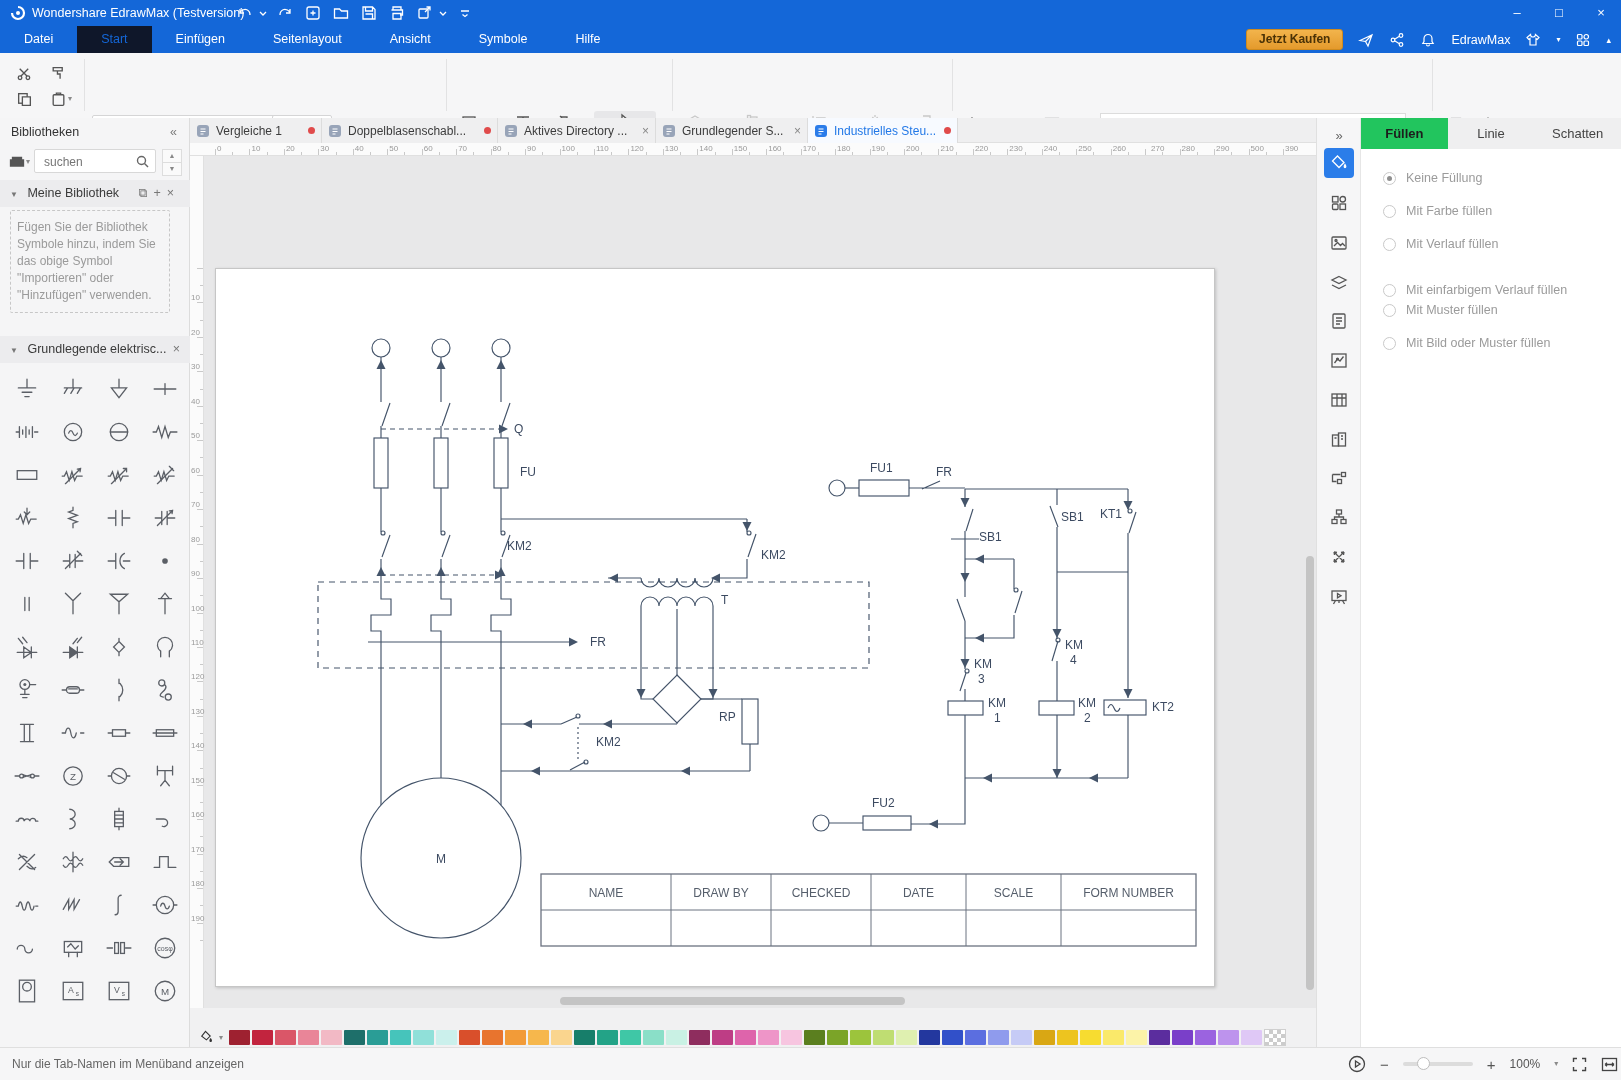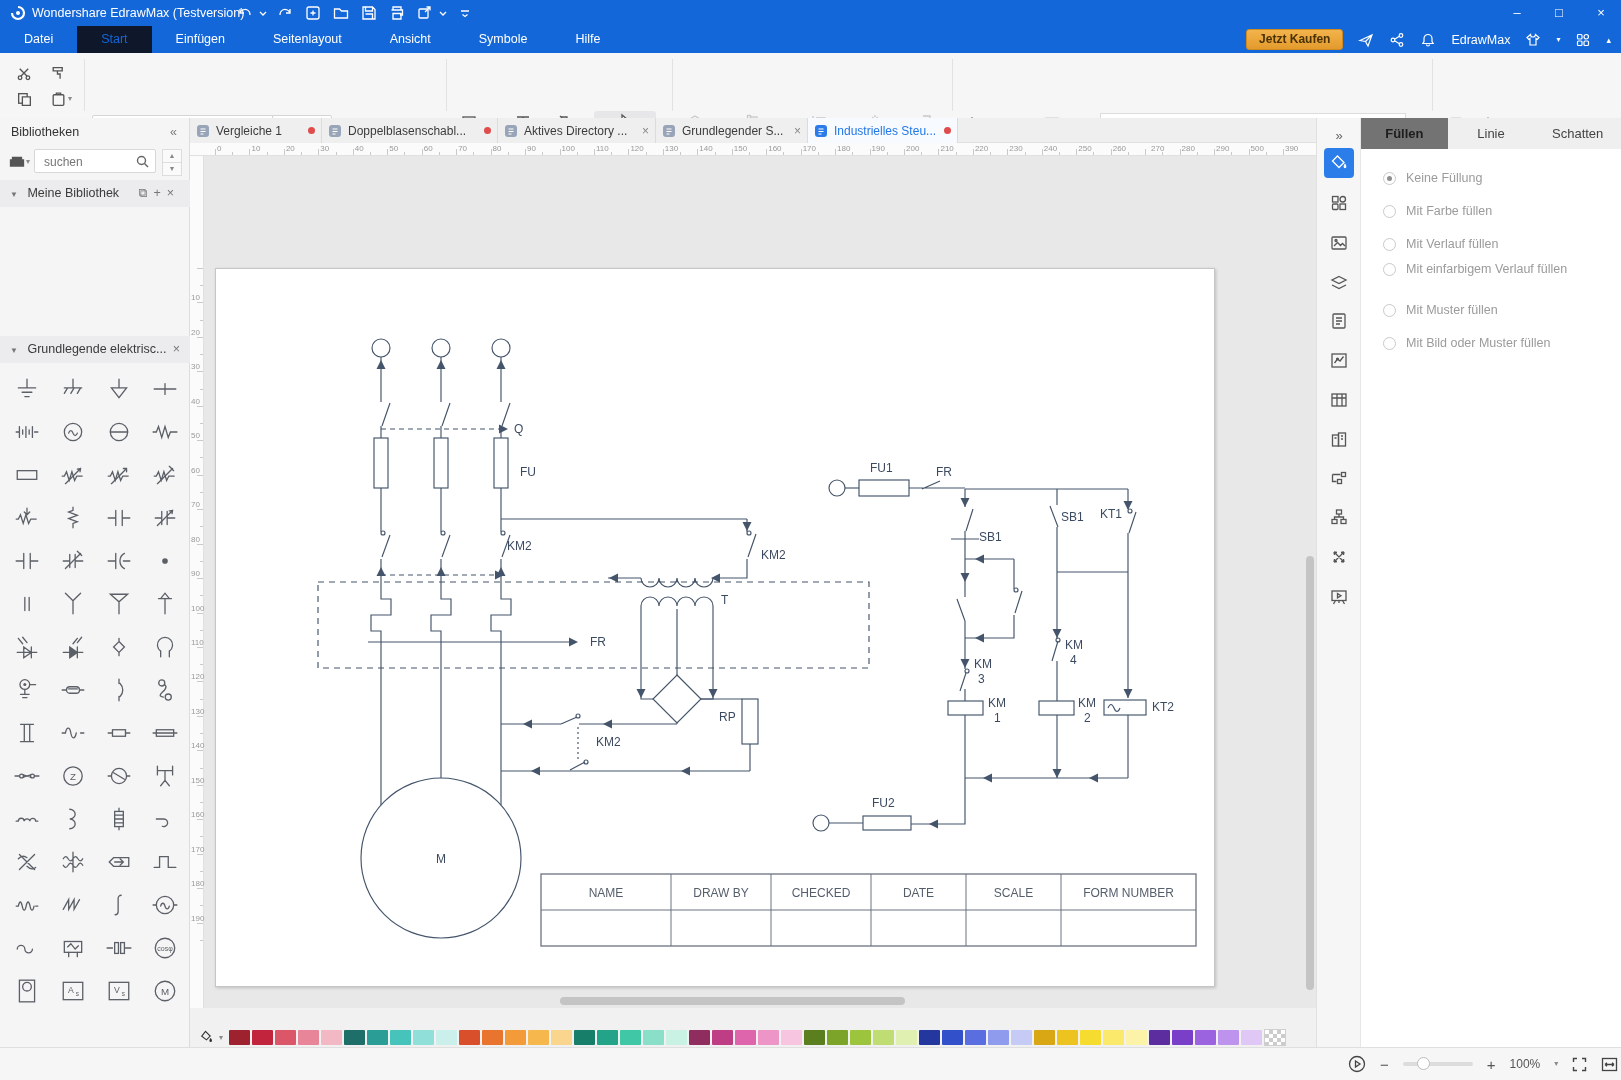--- a/index.html
+++ b/index.html
@@ -84,21 +84,21 @@
     background-size:8px 8px;background-position:0 0,4px 4px;}
   
   .rail{position:absolute;left:1316px;top:118px;width:44px;height:929px;background:#F6F6F7;border-left:1px solid #E0E0E0;box-sizing:border-box;}
   .railic{position:absolute;left:7px;width:30px;height:30px;display:flex;align-items:center;justify-content:center;border-radius:4px;color:#555;}
   .railic svg{stroke:#555;fill:none;stroke-width:1.3;}
   .railic.on{background:#2B7DE9;}
   .railic.on svg{stroke:#fff;}
   .rpanel{position:absolute;left:1360px;top:118px;width:261px;height:929px;background:#fff;border-left:1px solid #E6E6E6;box-sizing:border-box;}
   .rtabs{position:absolute;left:0;top:0;width:100%;height:31px;background:#EFEFF0;display:flex;}
   .rtab{flex:1;text-align:center;line-height:31px;font-size:13px;color:#444;}
-  .rtab.on{background:#737373;font-weight:bold;color:#1d1d1d;}
+  .rtab.on{background:#22c55e;font-weight:bold;color:#1d1d1d;}
   .fopt{position:absolute;left:22px;height:20px;display:flex;align-items:center;gap:10px;font-size:12.5px;color:#9B9B9B;}
   .radio{width:13px;height:13px;border:1px solid #C9C9C9;border-radius:50%;box-sizing:border-box;position:relative;background:#fff;}
   .radio.sel::after{content:"";position:absolute;left:3px;top:3px;width:5px;height:5px;border-radius:50%;background:#8F8F8F;}
   
   .statusbar{position:absolute;left:0;top:1047px;width:1621px;height:33px;background:#F6F6F7;border-top:1px solid #DFDFDF;box-sizing:border-box;}
   .stmsg{position:absolute;left:12px;top:0;line-height:32px;font-size:12px;color:#666;}
   .zctl{position:absolute;top:0;height:32px;display:flex;align-items:center;color:#555;}
   .ztrack{width:70px;height:4px;background:#DCDCDC;border-radius:2px;position:relative;}
   .zthumb{position:absolute;left:14px;top:-5px;width:13px;height:13px;border-radius:50%;background:#fff;border:1px solid #BDBDBD;box-sizing:border-box;}
 </style>
@@ -484,20 +484,21 @@
     <div class="scrbtn" style="left:162px;top:31px">▲</div>
     <div class="scrbtn" style="left:162px;top:44px">▼</div>
 
     <div class="sechead" style="top:62px">
       <span class="tri">▼</span>
       <span>Meine Bibliothek</span>
       <span style="float:right;margin-right:10px;color:#777;letter-spacing:6px">
         <span>⧉</span><span>+</span><span>×</span>
       </span>
     </div>
+    <div class="hintbox">Fügen Sie der Bibliothek Symbole hinzu, indem Sie das obige Symbol "Importieren" oder "Hinzufügen" verwenden.</div>
 
     <div class="sechead" style="top:218px">
       <span class="tri">▼</span>
       <span>Grundlegende elektrisc...</span>
       <span style="float:right;margin-right:10px;color:#777">×</span>
     </div>
     <div class="symgrid" id="symgrid">
         <div class="sym" style="left: 4px; top: 0px;">
           <svg viewBox="0 0 24 24">
             <g stroke="#5B5F66" stroke-width="1.2" fill="none" stroke-linecap="round">
@@ -1477,36 +1478,37 @@
                <span>Keine Füllung</span>
         </div>
         <div class="fopt" style="top: 83px;">
           <span class="radio"></span>
                <span>Mit Farbe füllen</span>
         </div>
         <div class="fopt" style="top: 116px;">
           <span class="radio"></span>
                <span>Mit Verlauf füllen</span>
         </div>
-        <div class="fopt" style="top: 141px;">
+        <div class="fopt" style="top: 162px;">
           <span class="radio"></span>
                <span>Mit einfarbigem Verlauf füllen</span>
         </div>
         <div class="fopt" style="top: 182px;">
           <span class="radio"></span>
                <span>Mit Muster füllen</span>
         </div>
         <div class="fopt" style="top: 215px;">
           <span class="radio"></span>
                <span>Mit Bild oder Muster füllen</span>
         </div>
       </div>
   </div>
 
   <div class="statusbar">
+    <span class="stmsg">Nur die Tab-Namen im Menüband anzeigen</span>
     <div class="zctl" style="left:1348px;gap:14px">
       <span>
           <svg width="18" height="18" viewBox="0 0 18 18" style="stroke:#444;fill:none;stroke-width:1.3">
             <circle cx="9" cy="9" r="7.5"></circle>
             <path d="M7.5 6l4.5 3-4.5 3z"></path>
           </svg>
         </span>
       <span style="font-size:15px">−</span>
       <span class="ztrack">
           <span class="zthumb"></span>

